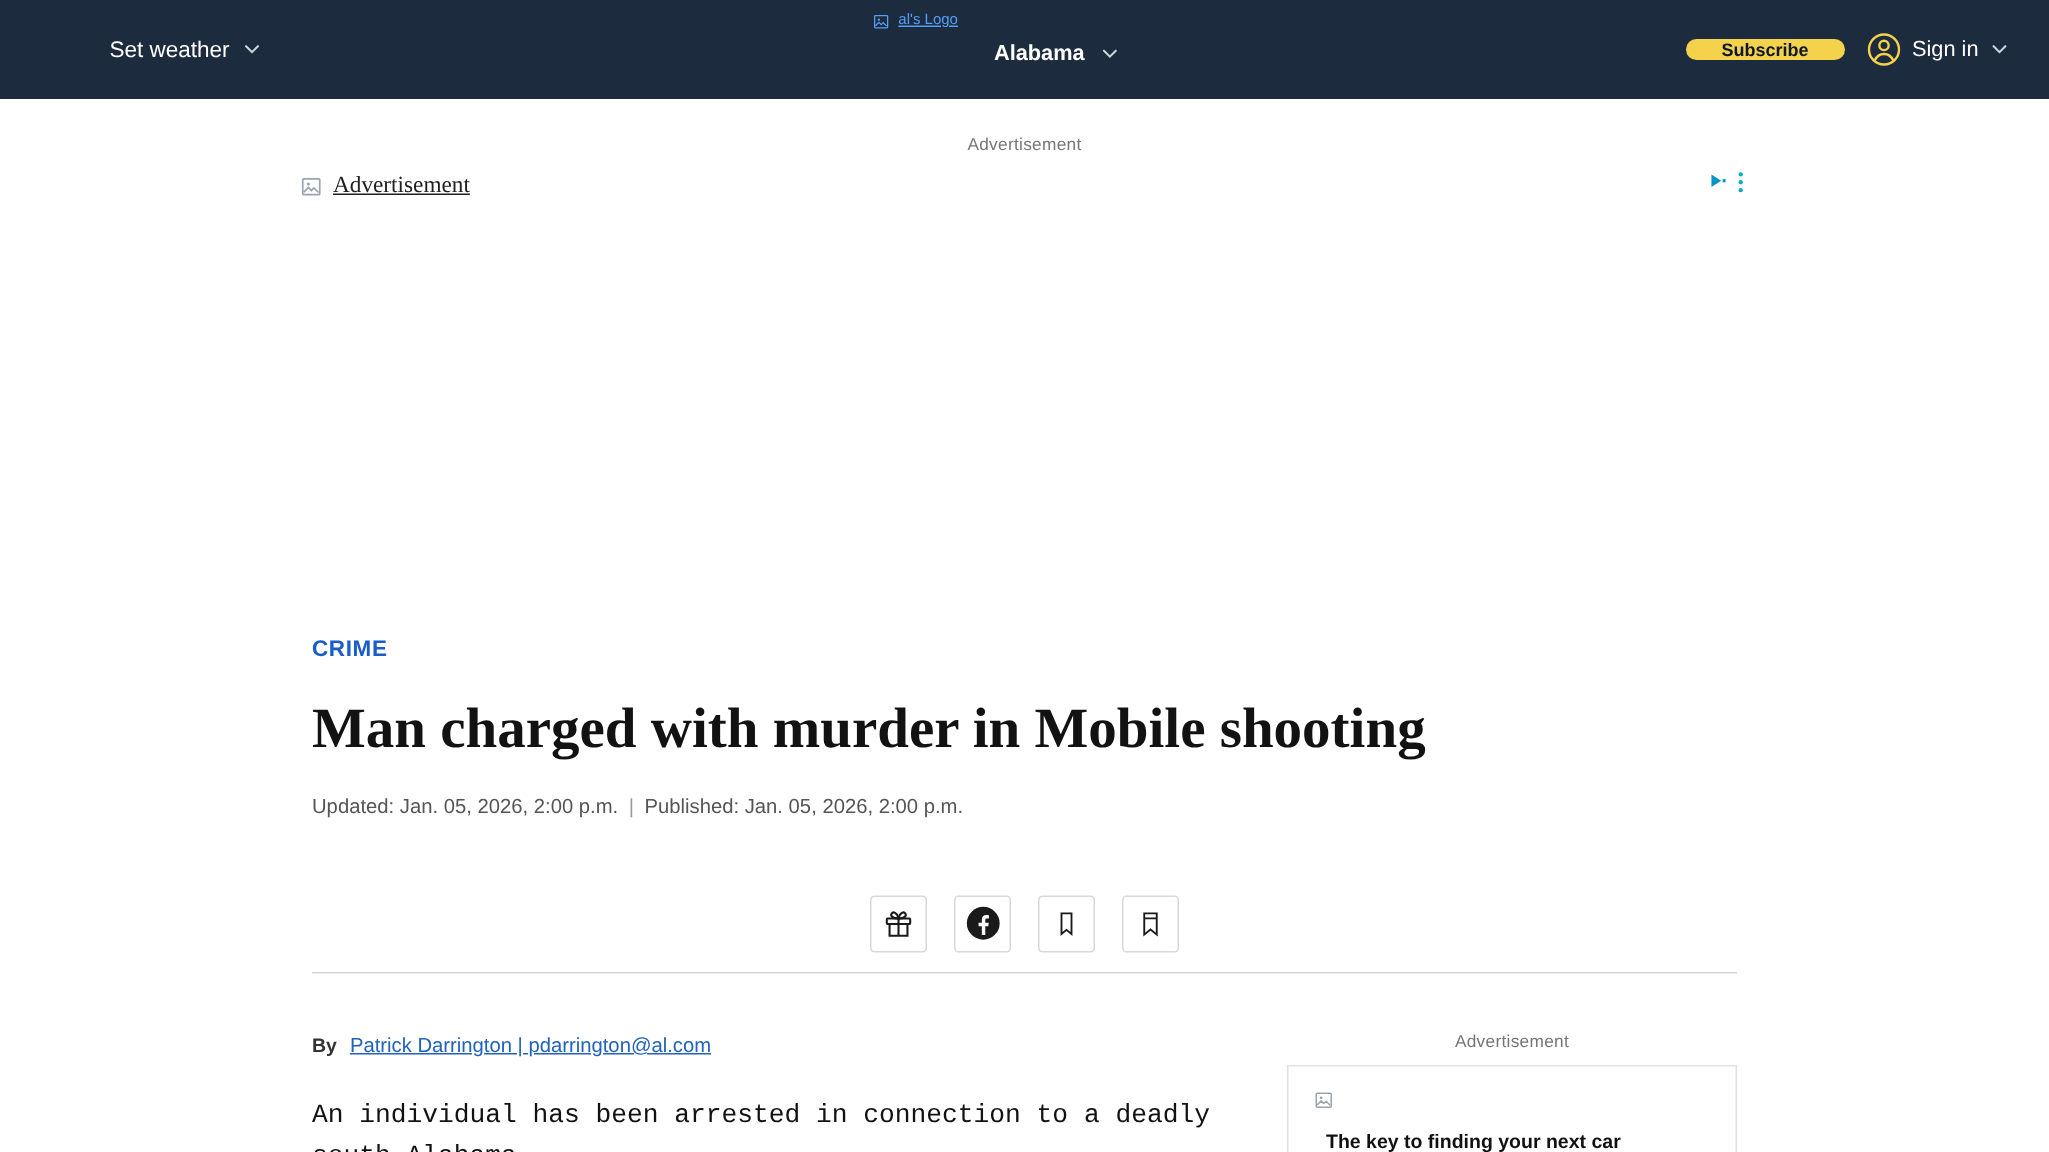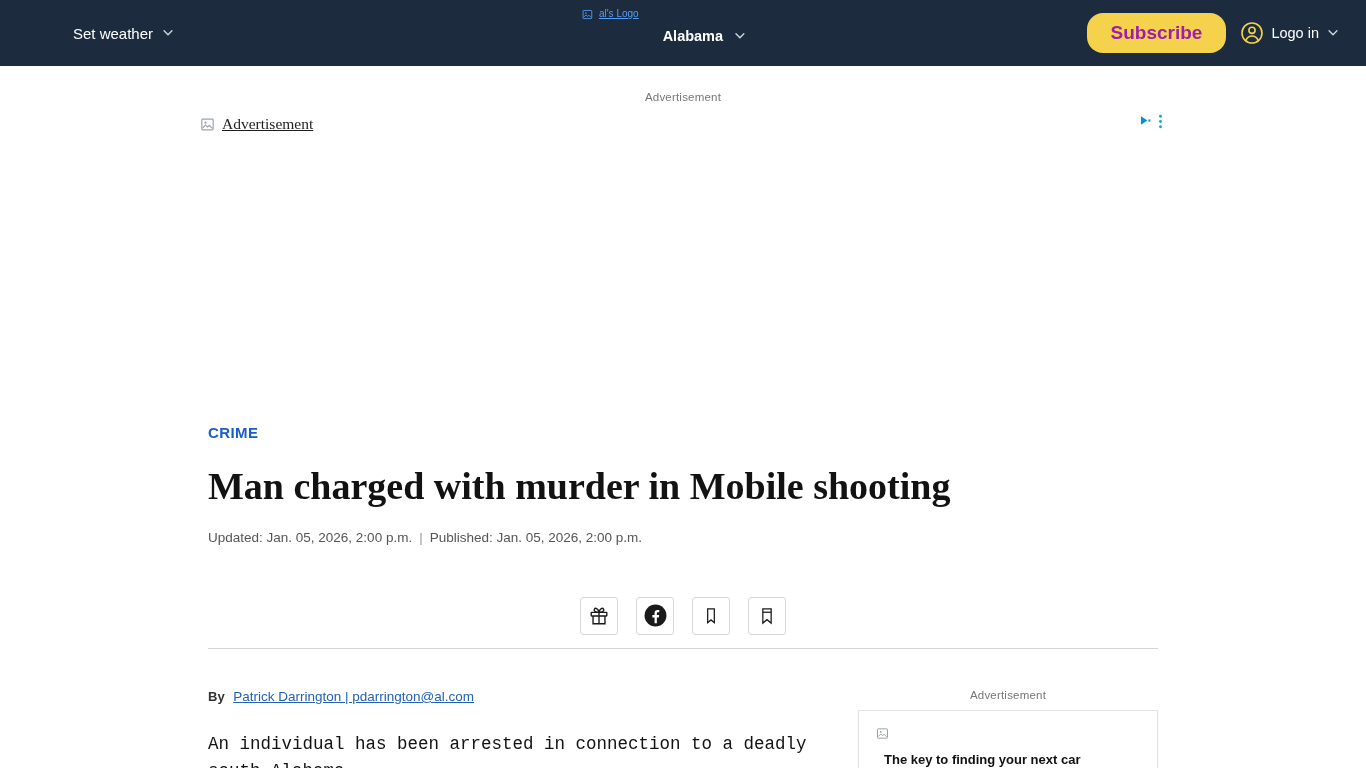--- a/index.html
+++ b/index.html
@@ -14,22 +14,22 @@
   .chev { flex:0 0 auto; }
   .nav-center { position:absolute; left:50%; transform:translateX(calc(-50% - 19px));
                 display:flex; align-items:flex-start; gap:24px; }
   .logo-link { display:flex; align-items:flex-start; gap:5px; text-decoration:none;
                margin-top:-14px; cursor:pointer; }
   .logo-alt { color:#549ff7; font-size:10px; text-decoration:underline; }
   .edition-btn { display:flex; align-items:center; gap:10px; background:none; border:none;
                  color:#fff; font-size:14.5px; font-weight:700; cursor:pointer;
                  margin-top:6px; font-family:inherit; }
   .nav-right { margin-left:auto; display:flex; align-items:center; gap:14px; }
-  .subscribe-btn { background:#f5d24b; color:#a21caf; border:none; border-radius:16px;
-                   height:40px; padding:0 24px; font-size:19px; font-weight:700;
+  .subscribe-btn { background:#f5d24b; color:#0f172a; border:none; border-radius:16px;
+                   height:14px; padding:0 24px; font-size:12px; font-weight:700;
                    cursor:pointer; font-family:inherit; }
   .signin-btn { display:flex; align-items:center; gap:7px; background:none; border:none;
                 color:#fff; font-size:14.5px; cursor:pointer; font-family:inherit; }
 
   
   .ad-label { text-align:center; font-size:11.5px; color:#767676; letter-spacing:.2px; }
   .top-ad-label { margin-top:25px; }
   .ad-region { position:relative; height:296px; margin-top:6px; }
   .ad-broken { position:absolute; left:199px; top:6px; display:flex; align-items:center;
                gap:6px; text-decoration:none; cursor:pointer; }
@@ -96,21 +96,21 @@
   </div>
 
   <div class="nav-right">
     <button class="subscribe-btn">Subscribe</button>
     <button class="signin-btn">
       <svg viewBox="0 0 24 24" width="24" height="24" fill="none" stroke="#f5d24b" stroke-width="1.6">
           <circle cx="12" cy="12" r="10"></circle>
           <circle cx="12" cy="9.3" r="3.1"></circle>
           <path d="M5.8 19.3 c1.5-3.3 3.9-4.3 6.2-4.3 s4.7 1 6.2 4.3"></path>
         </svg>
-      <span>Logo in</span>
+      <span>Sign in</span>
       <svg class="chev" viewBox="0 0 16 16" width="14" height="14">
           <path d="M3.5 5.5 L8 10 L12.5 5.5" fill="none" stroke="#cfd6dd" stroke-width="1.6" stroke-linecap="round"></path>
         </svg>
     </button>
   </div>
 </header>
 
 <main>
   <div class="ad-label top-ad-label">Advertisement</div>
 

